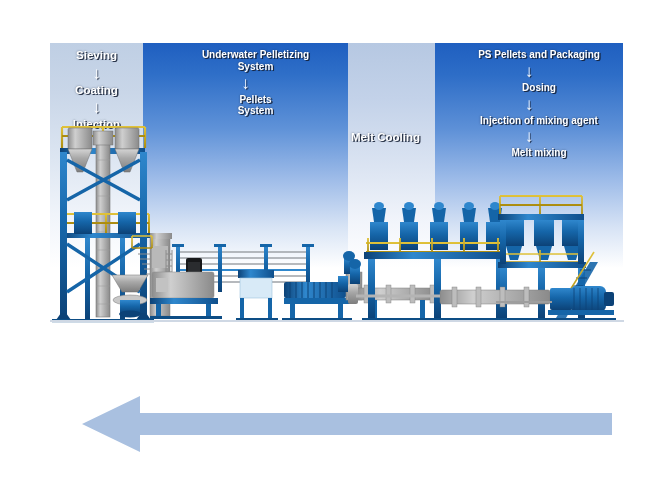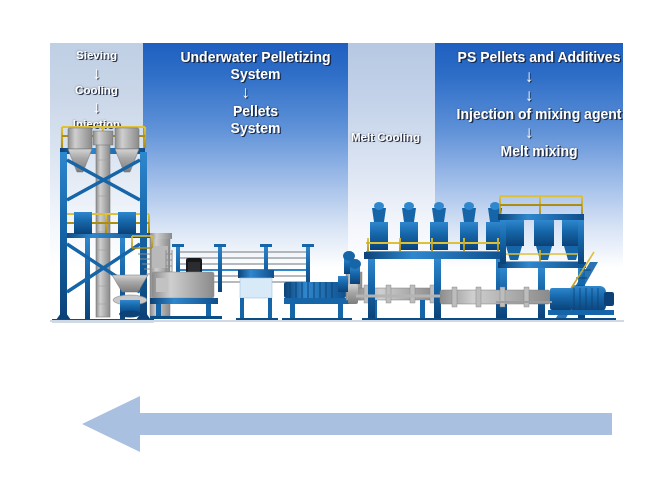--- a/index.html
+++ b/index.html
@@ -18,21 +18,21 @@
   .p3{width:87px;background:linear-gradient(to bottom,#b6c8e2 0%,#c3d2e9 25%,#dbe4f2 55%,#f2f5fb 80%,#ffffff 100%);}
   .p4{width:188px;background:linear-gradient(to bottom,#1f5fc0 0%,#2d6dc7 14%,#5d90d7 38%,#9bbae8 60%,#d7e3f5 82%,#ffffff 100%);}
 
   .ptext{position:absolute;left:0;right:0;top:6px;text-align:center;}
   .lbl{
     color:#ffffff;font-weight:bold;line-height:1.18;
     text-shadow:1.4px 1.4px 0.6px rgba(20,30,50,.85), 0 0 2px rgba(20,30,50,.5);
     white-space:nowrap;
   }
   .lbl.small{font-size:11.5px;}
-  .lbl.med{font-size:14px;margin-left:20px;}
+  .lbl.med{font-size:10px;margin-left:20px;}
   .arw{
     color:#ffffff;font-size:17px;line-height:1;font-weight:bold;
     text-shadow:1.2px 1.2px 0.6px rgba(20,30,50,.7);
     margin:2px 0 2px;
   }
   .mc-wrap{position:absolute;left:0;right:12px;top:88px;text-align:center;}
 
   
   .machines{position:absolute;left:0;top:0;width:671px;height:345px;}
   .refl-box{
@@ -49,21 +49,21 @@
 <body>
 
 <div class="stage">
 
   <div class="panels">
 
     <div class="panel p1">
       <div class="ptext">
         <div class="lbl small">Sieving</div>
         <div class="arw">↓</div>
-        <div class="lbl small">Cooling</div>
+        <div class="lbl small">Coating</div>
         <div class="arw">↓</div>
         <div class="lbl small">Injection</div>
       </div>
     </div>
 
     <div class="panel p2">
       <div class="ptext">
         <div class="lbl med">Underwater Pelletizing</div>
         <div class="lbl med">System</div>
         <div class="arw">↓</div>
@@ -73,22 +73,23 @@
     </div>
 
     <div class="panel p3">
       <div class="mc-wrap">
         <div class="lbl small">Melt Cooling</div>
       </div>
     </div>
 
     <div class="panel p4">
       <div class="ptext">
-        <div class="lbl med">PS Pellets and Additives</div>
-        <div class="arw">↓</div>
+        <div class="lbl med">PS Pellets and Packaging</div>
+        <div class="arw">↓</div>
+        <div class="lbl med">Dosing</div>
         <div class="arw">↓</div>
         <div class="lbl med">Injection of mixing agent</div>
         <div class="arw">↓</div>
         <div class="lbl med">Melt mixing</div>
       </div>
     </div>
   </div>
 
   <svg class="machines" viewBox="0 0 671 345">
     <defs>

